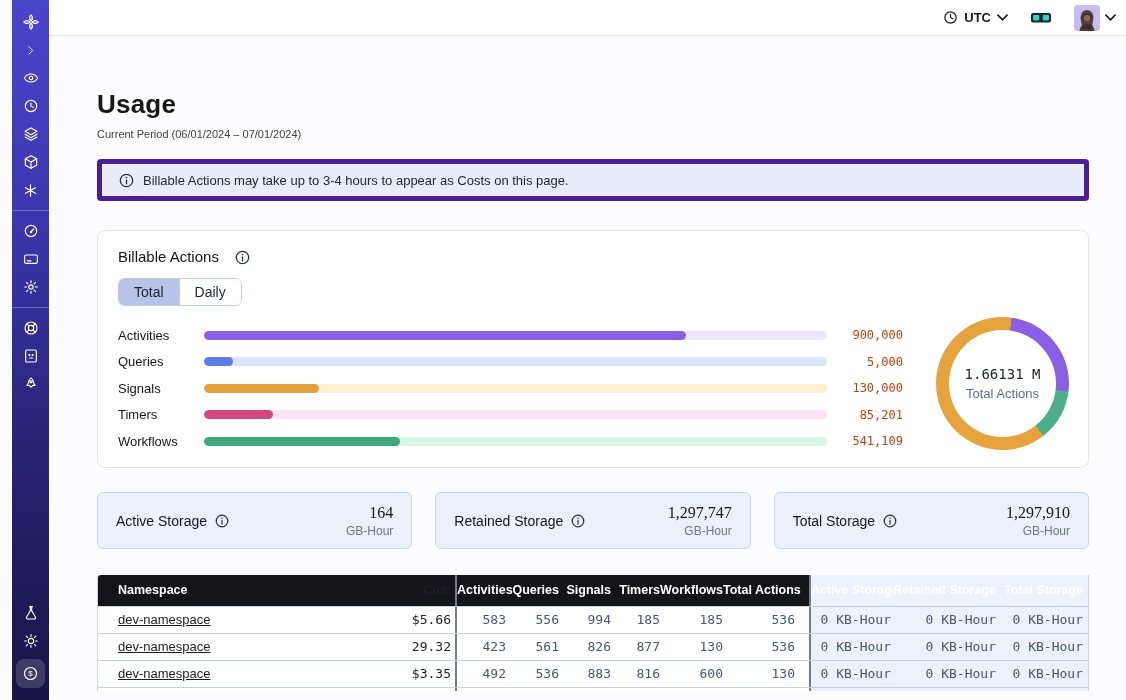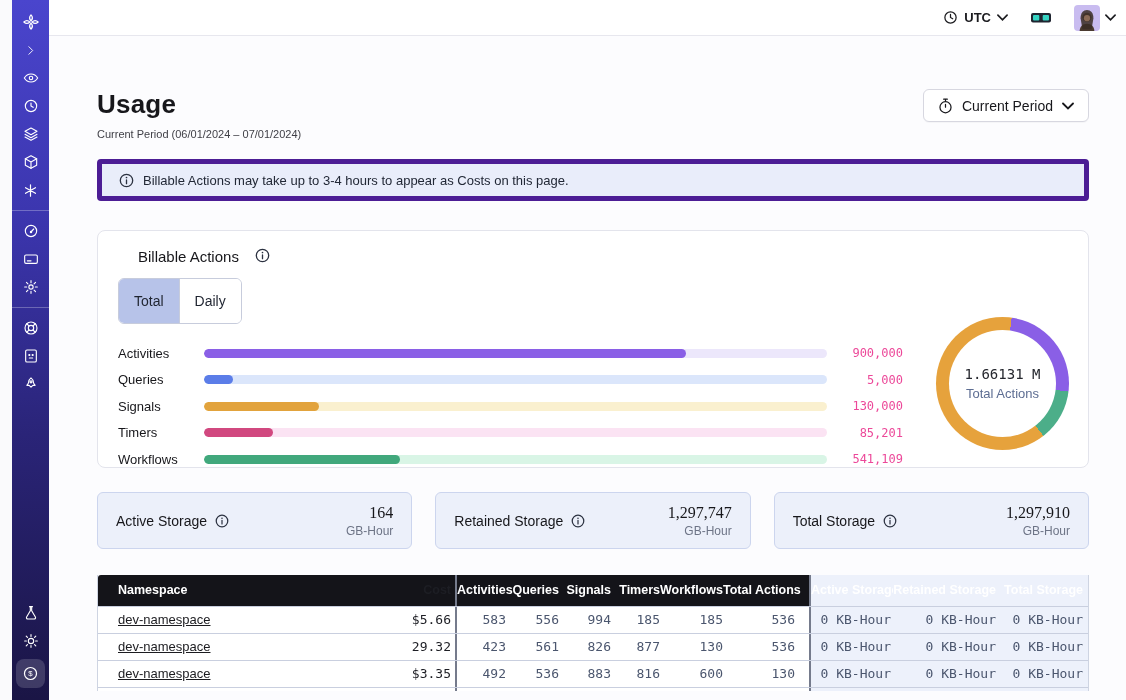--- a/index.html
+++ b/index.html
@@ -36,32 +36,32 @@
   .period-btn { display:flex; align-items:center; gap:9px; background:#fff; border:1px solid #d7d7e0;
     border-radius:6px; height:33px; padding:0 14px; font-size:14px; font-weight:500; color:#17171b;
     cursor:pointer; box-shadow:0 1px 1px rgba(0,0,0,.03); }
 
   .banner { margin-top:19px; height:42px; background:#e9edfa; border:5px solid #4c1d95; border-radius:4px;
     display:flex; align-items:center; gap:9px; padding:0 17px; font-size:13px; color:#222836; }
 
   
   .bill-card { position:relative; margin-top:29px; height:238px; background:#fff;
     border:1px solid #e3e4ec; border-radius:8px; padding:17px 20px; }
-  .bill-title { display:flex; align-items:flex-start; gap:16px; font-size:15px; font-weight:500; color:#17171b;margin-left:20px; }
+  .bill-title { display:flex; align-items:flex-end; gap:16px; font-size:15px; font-weight:500; color:#17171b; }
   .tabs { display:inline-flex; margin-top:13px; border:1px solid #c7ccdc; border-radius:6px; overflow:hidden; background:#fff; }
-  .tab { font-size:14px; color:#1f2430; padding:14px 15px; cursor:pointer; background:#fff; }
+  .tab { font-size:14px; color:#1f2430; padding:5px 15px; cursor:pointer; background:#fff; }
   .tab.active { background:#b7c3e9; }
   .tab + .tab { border-left:1px solid #c7ccdc; }
 
   .bars { margin-top:16px; width:785px; }
   .bar-row { display:flex; align-items:center; height:26.5px; }
   .bar-label { width:86px; font-size:13px; color:#17171b; flex:0 0 auto; }
   .bar-track { flex:1 1 auto; height:9px; border-radius:5px; position:relative; overflow:hidden; }
   .bar-fill { position:absolute; left:0; top:0; bottom:0; border-radius:5px; }
-  .bar-val { width:76px; text-align:right; font-family:"DejaVu Sans Mono", monospace; font-size:12px; color:#ec4899; flex:0 0 auto; }
+  .bar-val { width:76px; text-align:right; font-family:"DejaVu Sans Mono", monospace; font-size:12px; color:#c2410c; flex:0 0 auto; }
 
   .donut { position:absolute; right:19px; top:86px; width:133px; height:133px; border-radius:50%; }
   .donut-hole { position:absolute; left:13px; top:13px; right:13px; bottom:13px; border-radius:50%;
     background:#fff; display:flex; flex-direction:column; align-items:center; justify-content:center; gap:4px; }
   .donut-val { font-family:"DejaVu Sans Mono", monospace; font-size:14px; color:#25272e; }
   .donut-cap { font-size:13px; color:#5d6d92; }
 
   
   .storage-row { margin-top:24px; display:flex; gap:23px; }
   .storage-card { flex:1 1 0; height:57px; background:#ecf0fa; border:1px solid #ccd5ee; border-radius:6px;
@@ -230,30 +230,20 @@
   </span>
 </header>
 
 <main class="content">
 
   <div class="page-head">
     <div>
       <h1 class="page-title">Usage</h1>
       <div class="page-sub">Current Period (06/01/2024 – 07/01/2024)</div>
     </div>
-    <button class="period-btn">
-      <svg width="15" height="16" viewBox="0 0 24 26" fill="none" stroke="#17171b" stroke-width="2" stroke-linecap="round">
-          <circle cx="12" cy="15" r="9"></circle>
-          <path d="M12 10.5V15M9 2h6M12 4.5V2"></path>
-        </svg>
-      <span>Current Period</span>
-      <svg width="12" height="12" viewBox="0 0 12 8" fill="none" stroke="#17171b" stroke-width="1.8" stroke-linecap="round">
-          <path d="M1 1.5l5 5 5-5"></path>
-        </svg>
-    </button>
   </div>
 
   <div class="banner">
     <svg class="info-svg" width="15" height="15" viewBox="0 0 16 16" fill="none" stroke="#2b3140" stroke-width="1.4">
         <circle cx="8" cy="8" r="6.6"></circle>
         <path d="M8 7.4v4" stroke-linecap="round"></path>
         <circle cx="8" cy="4.8" r="0.9" fill="#2b3140" stroke="none"></circle>
       </svg>
     <span>Billable Actions may take up to 3-4 hours to appear as Costs on this page.</span>
   </div>

